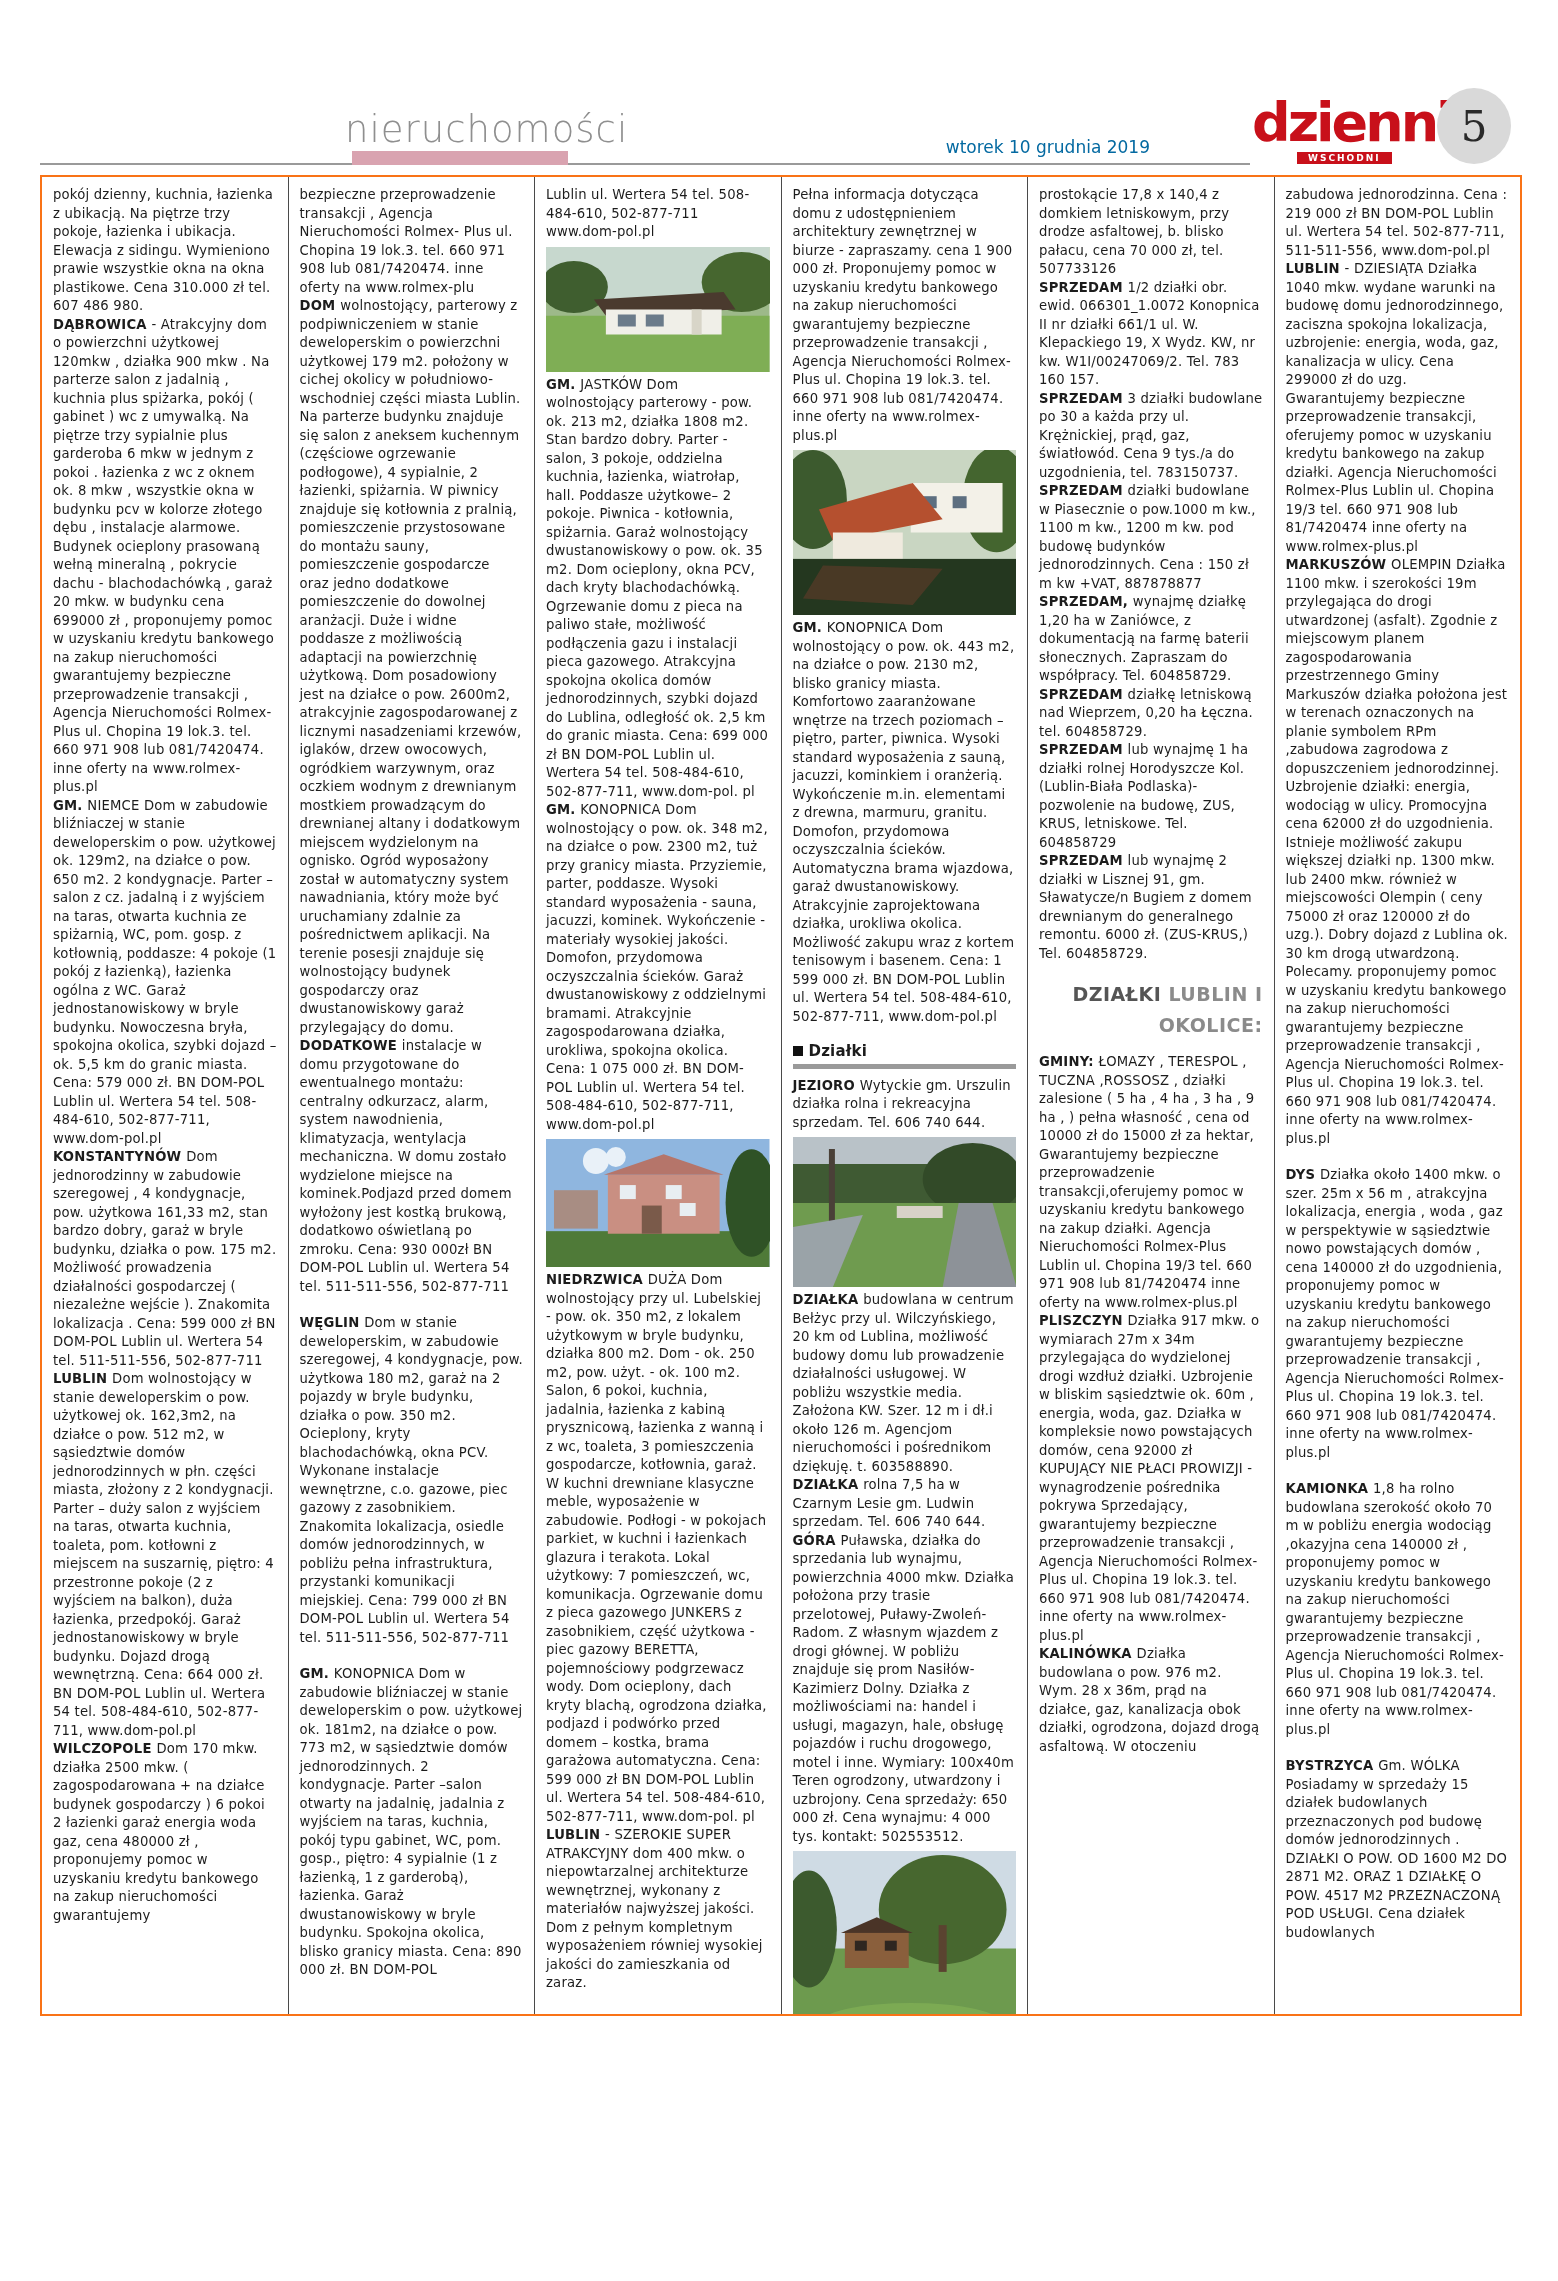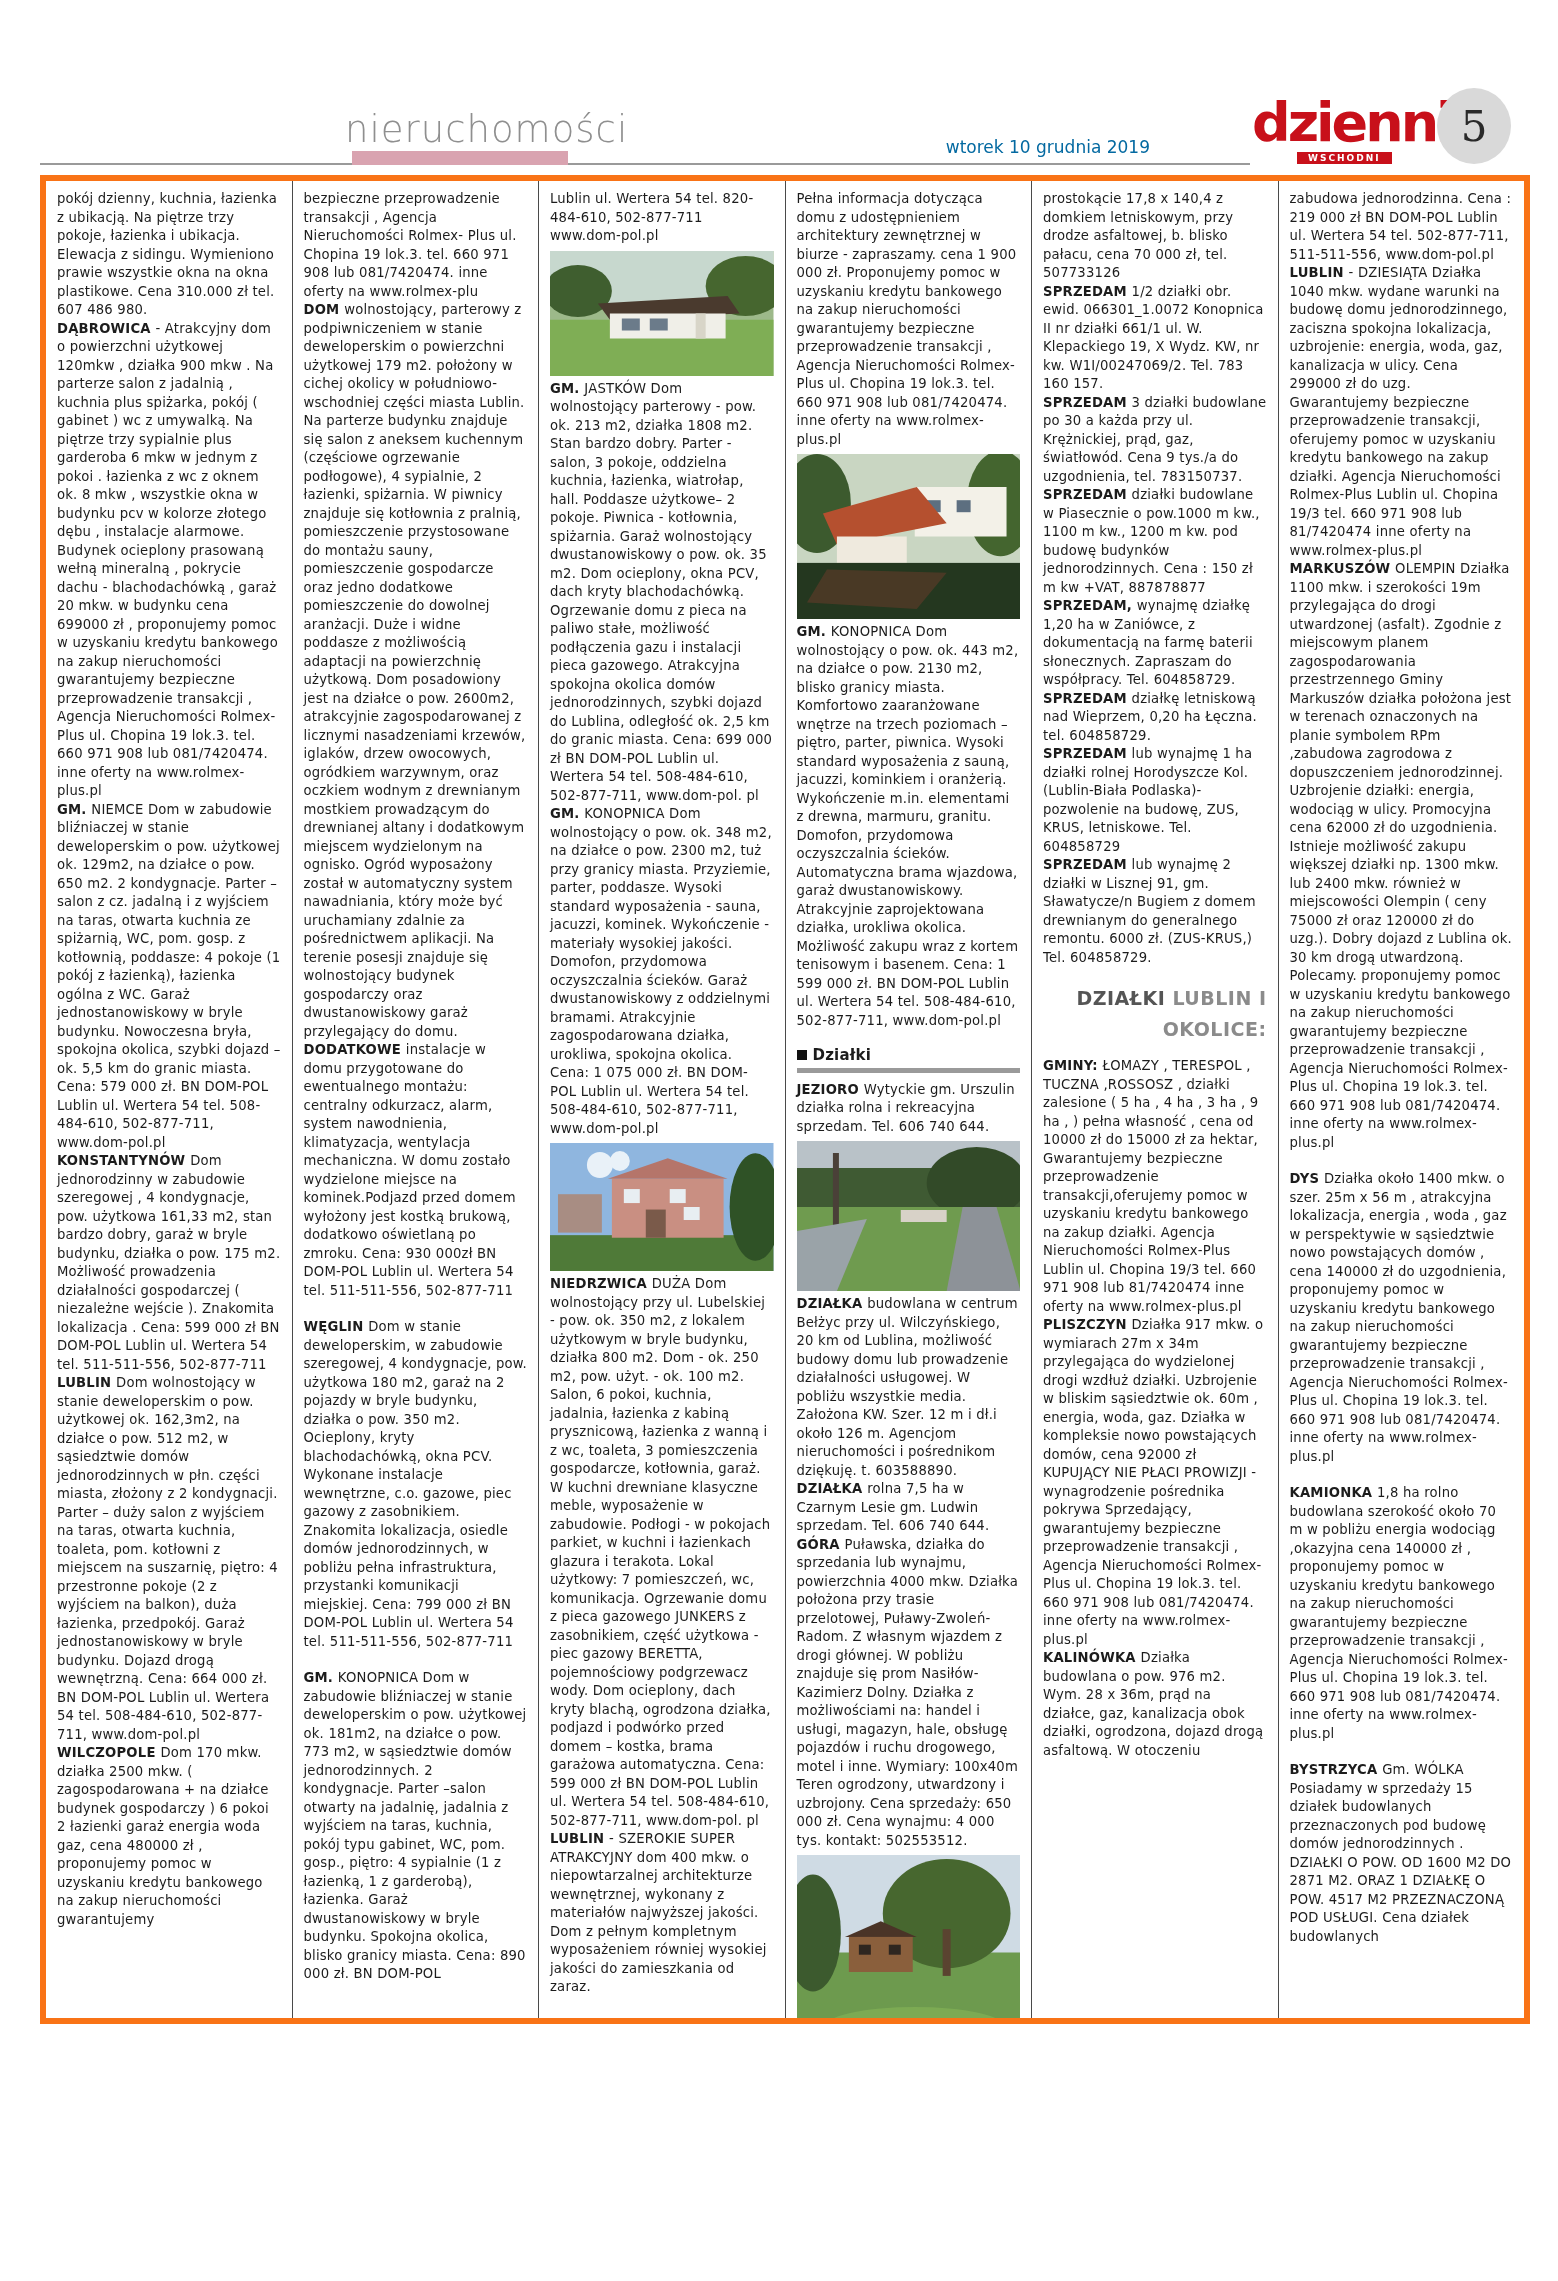--- a/index.html
+++ b/index.html
@@ -14,21 +14,21 @@
   .masthead{position:absolute;left:1252px;top:96px;width:160px;font-size:54px;font-weight:800;
     letter-spacing:-3px;line-height:1;font-family:"DejaVu Sans",sans-serif;}
   .masthead-sub{position:absolute;left:1297px;top:152px;font-size:9px;font-weight:700;color:#fff;
     padding:1px 11px;letter-spacing:2px;}
   .page-circle{position:absolute;left:1437px;top:88px;width:74px;height:76px;border-radius:50%;
     display:flex;align-items:center;justify-content:center;font-family:"DejaVu Serif",serif;
     font-size:42px;color:#2a2a2a;}
 
   
   #grid{position:absolute;left:40px;top:175px;width:1478px;height:1837px;
-    border:6px solid #f97316;display:flex;}
+    border:2px solid #f97316;display:flex;}
   .col{flex:1 1 0;border-left:1px solid #4a4a4a;padding:9px 11px 0 11px;overflow:hidden;
     font-size:13.2px;line-height:18.5px;letter-spacing:.2px;text-align:left;}
   .col:first-child{border-left:none;}
   .col.last{overflow:visible;}
   .ad{margin:0;}
   .ad b{font-weight:700;}
   .mt{margin-top:18px;}
   .photo{margin:5px 0 4px 0;width:100%;display:block;}
   .photo svg{display:block;width:100%;}
   .sect{margin:16px 0 2px 0;font-size:15px;font-weight:700;}
@@ -61,21 +61,21 @@
       <p class="ad"><b>WILCZOPOLE </b>Dom 170 mkw. działka 2500 mkw. ( zagospodarowana  + na działce budynek gospodarczy ) 6 pokoi 2 łazienki garaż energia woda gaz, cena 480000 zł , proponujemy pomoc w uzyskaniu kredytu bankowego na zakup nieruchomości gwarantujemy</p>
     </div>
     <div class="col">
       <p class="ad">bezpieczne przeprowadzenie transakcji , Agencja Nieruchomości Rolmex- Plus ul. Chopina 19 lok.3. tel. 660 971 908 lub 081/7420474. inne oferty na www.rolmex-plu</p>
       <p class="ad"><b>DOM </b>wolnostojący, parterowy z podpiwniczeniem w stanie deweloperskim o powierzchni użytkowej 179 m2. położony w cichej okolicy w południowo-wschodniej części miasta Lublin. Na parterze budynku znajduje się salon z aneksem kuchennym (częściowe ogrzewanie podłogowe), 4 sypialnie, 2 łazienki, spiżarnia. W piwnicy znajduje się kotłownia z pralnią, pomieszczenie przystosowane do montażu sauny, pomieszczenie gospodarcze oraz jedno dodatkowe pomieszczenie do dowolnej aranżacji. Duże i widne poddasze z możliwością adaptacji na powierzchnię użytkową. Dom posadowiony jest na działce o pow. 2600m2, atrakcyjnie zagospodarowanej z licznymi nasadzeniami krzewów, iglaków, drzew owocowych, ogródkiem warzywnym, oraz oczkiem wodnym z drewnianym mostkiem prowadzącym do drewnianej altany i dodatkowym miejscem wydzielonym na ognisko. Ogród wyposażony został w automatyczny system nawadniania, który może być uruchamiany zdalnie za pośrednictwem aplikacji. Na terenie posesji znajduje się wolnostojący budynek gospodarczy oraz dwustanowiskowy garaż przylegający do domu.</p>
       <p class="ad"><b>DODATKOWE </b>instalacje w domu przygotowane do ewentualnego montażu: centralny odkurzacz, alarm, system nawodnienia, klimatyzacja, wentylacja mechaniczna. W domu zostało wydzielone miejsce na kominek.Podjazd przed domem wyłożony jest kostką brukową, dodatkowo oświetlaną po zmroku. Cena: 930 000zł BN DOM-POL Lublin ul. Wertera 54 tel. 511-511-556, 502-877-711</p>
       <p class="ad mt"><b>WĘGLIN </b>Dom w stanie deweloperskim, w zabudowie szeregowej, 4 kondygnacje, pow. użytkowa 180 m2, garaż na 2 pojazdy w bryle budynku, działka  o pow. 350 m2. Ocieplony, kryty blachodachówką, okna PCV. Wykonane instalacje wewnętrzne, c.o. gazowe, piec gazowy z zasobnikiem. Znakomita lokalizacja, osiedle domów jednorodzinnych, w pobliżu pełna infrastruktura, przystanki komunikacji miejskiej. Cena: 799 000 zł BN DOM-POL Lublin ul. Wertera 54 tel. 511-511-556, 502-877-711</p>
       <p class="ad mt"><b>GM. </b>KONOPNICA Dom w zabudowie bliźniaczej w stanie deweloperskim o pow. użytkowej ok. 181m2, na działce o pow. 773 m2, w sąsiedztwie domów jednorodzinnych. 2 kondygnacje. Parter –salon otwarty na jadalnię, jadalnia z wyjściem na taras, kuchnia, pokój typu gabinet, WC, pom. gosp., piętro: 4 sypialnie (1 z łazienką, 1 z garderobą), łazienka. Garaż dwustanowiskowy w bryle budynku. Spokojna okolica, blisko granicy miasta. Cena: 890 000 zł. BN DOM-POL</p>
     </div>
     <div class="col">
-      <p class="ad">Lublin ul. Wertera 54 tel. 820-484-610, 502-877-711 www.dom-pol.pl</p>
+      <p class="ad">Lublin ul. Wertera 54 tel. 508-484-610, 502-877-711 www.dom-pol.pl</p>
       <div class="photo">
         <svg xmlns="http://www.w3.org/2000/svg" width="224" height="125" viewBox="0 0 224 125" preserveAspectRatio="none">
           <rect width="224" height="125" fill="#9db98a"></rect>
           <rect width="224" height="52.5" fill="#c7d8ce"></rect>
       <ellipse cx="28" cy="40" rx="34" ry="26" fill="#3f5e2f"></ellipse>
           <ellipse cx="196" cy="35" rx="40" ry="30" fill="#46662f"></ellipse>
       <rect y="68.75" width="224" height="56.25" fill="#7fae55"></rect>
       <polygon points="48,52.5 178,45 190,62.5 60,68.75" fill="#4a3a2e"></polygon>
       <rect x="60" y="62.5" width="116" height="25" fill="#f0efe8"></rect>
       <rect x="72" y="67.5" width="18" height="12" fill="#6b7b8a"></rect>

